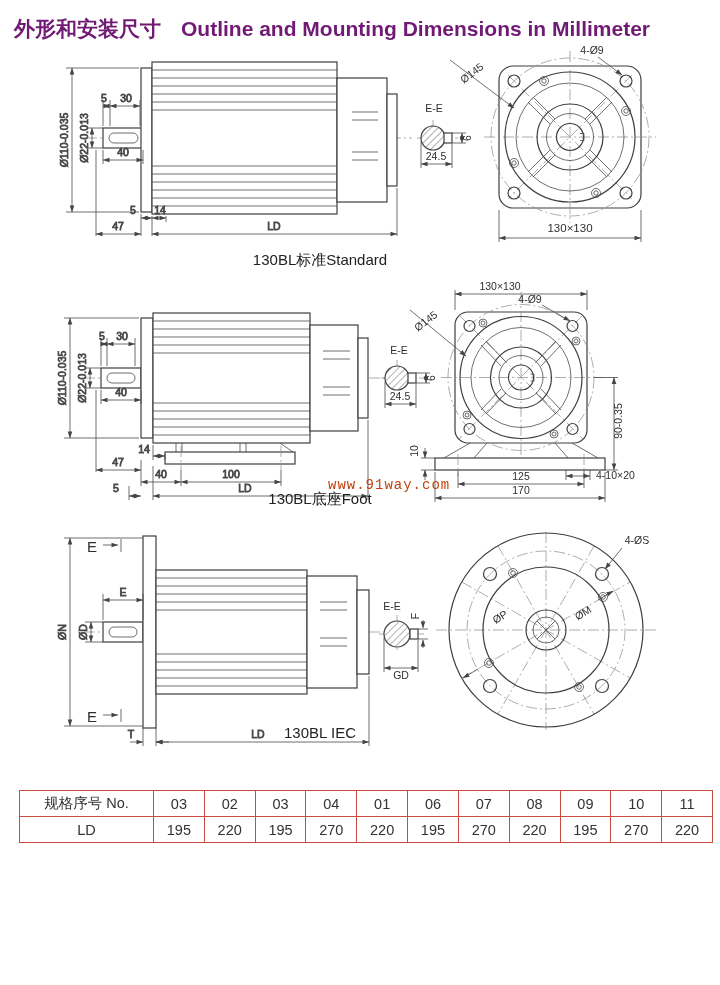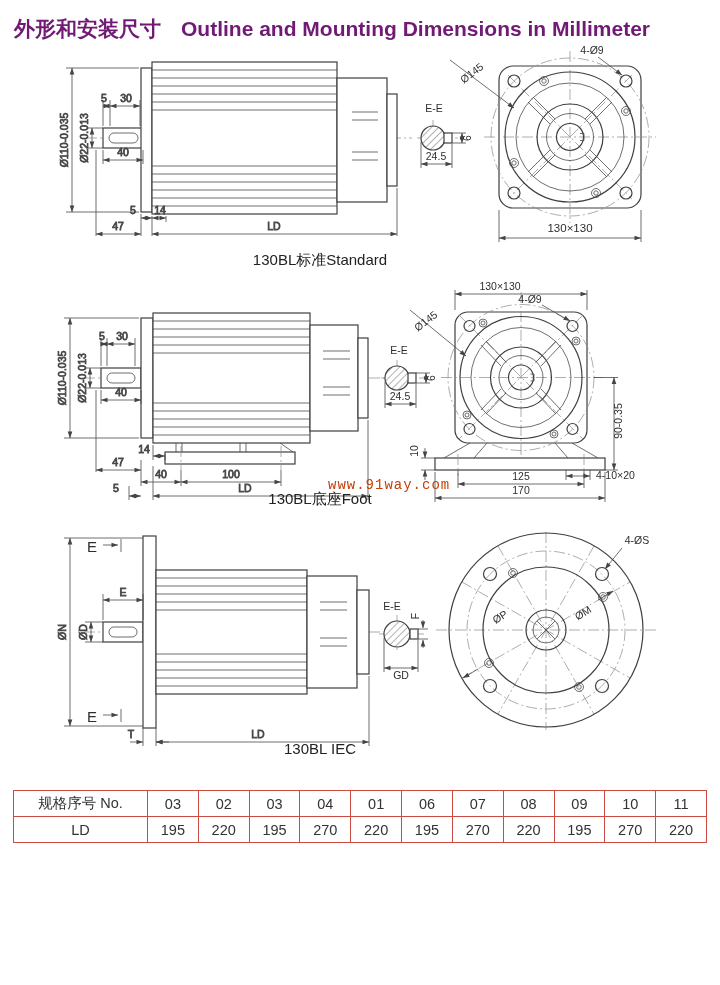--- a/index.html
+++ b/index.html
@@ -13,21 +13,21 @@
   svg text.big{font-size:15px;}
   .ol{fill:none;stroke:#3f3f3f;stroke-width:1.2;}
   .olw{fill:#fff;stroke:#3f3f3f;stroke-width:1.2;}
   .tn{fill:none;stroke:#4a4a4a;stroke-width:0.8;}
   .tnw{fill:#fff;stroke:#4a4a4a;stroke-width:0.8;}
   .cl{fill:none;stroke:#8a8a8a;stroke-width:0.7;stroke-dasharray:11 3 2 3;}
   .cap{position:absolute;width:640px;text-align:center;font-size:15px;color:#222;z-index:6;}
   #wm{position:absolute;left:316px;top:477px;color:#c2410c;font-size:14px;z-index:6;
       font-family:Liberation Mono, monospace;letter-spacing:1px;margin-left:12px;}
   table{border-collapse:collapse;position:absolute;left:13px;width:694px;table-layout:fixed;color:#333;z-index:6;}
-  #t1{top:790px;}
+  #t1{top:790px;margin-left:6px;}
   #t2{top:866px;}
   td{border:1.6px solid #cb4a41;text-align:center;font-size:14.5px;padding:0;overflow:hidden;}
   #t1 td{height:25px;}
   #t2 td{height:28px;}
 </style>
 </head>
 <body>
 
 <div id="title">
   <span>外形和安装尺寸</span><span class="en">Outline and Mounting Dimensions in Millimeter</span>
@@ -326,21 +326,21 @@
         <circle cx="579" cy="155" r="2.3"></circle>
     </g>
     <line class="tn" x1="622" y1="16" x2="605" y2="37" marker-end="url(#arr)"></line>
     <text x="637" y="12">4-ØS</text>
     <line class="tn" x1="478" y1="137" x2="463" y2="146" marker-end="url(#arr)"></line>
     <line class="tn" x1="598" y1="68" x2="613" y2="59" marker-end="url(#arr)"></line>
     <text x="502" y="88" transform="rotate(-32 502 88)">ØP</text>
     <text x="585" y="84" transform="rotate(-32 585 84)">ØM</text>
   </g>
 </svg>
-<div class="cap" style="top:740px">130BL IEC</div>
+<div class="cap" style="top:724px">130BL IEC</div>
 
 <table id="t1">
   <colgroup>
     <col style="width:134px">
       <col>
       <col>
       <col>
       <col>
       <col>
       <col>

